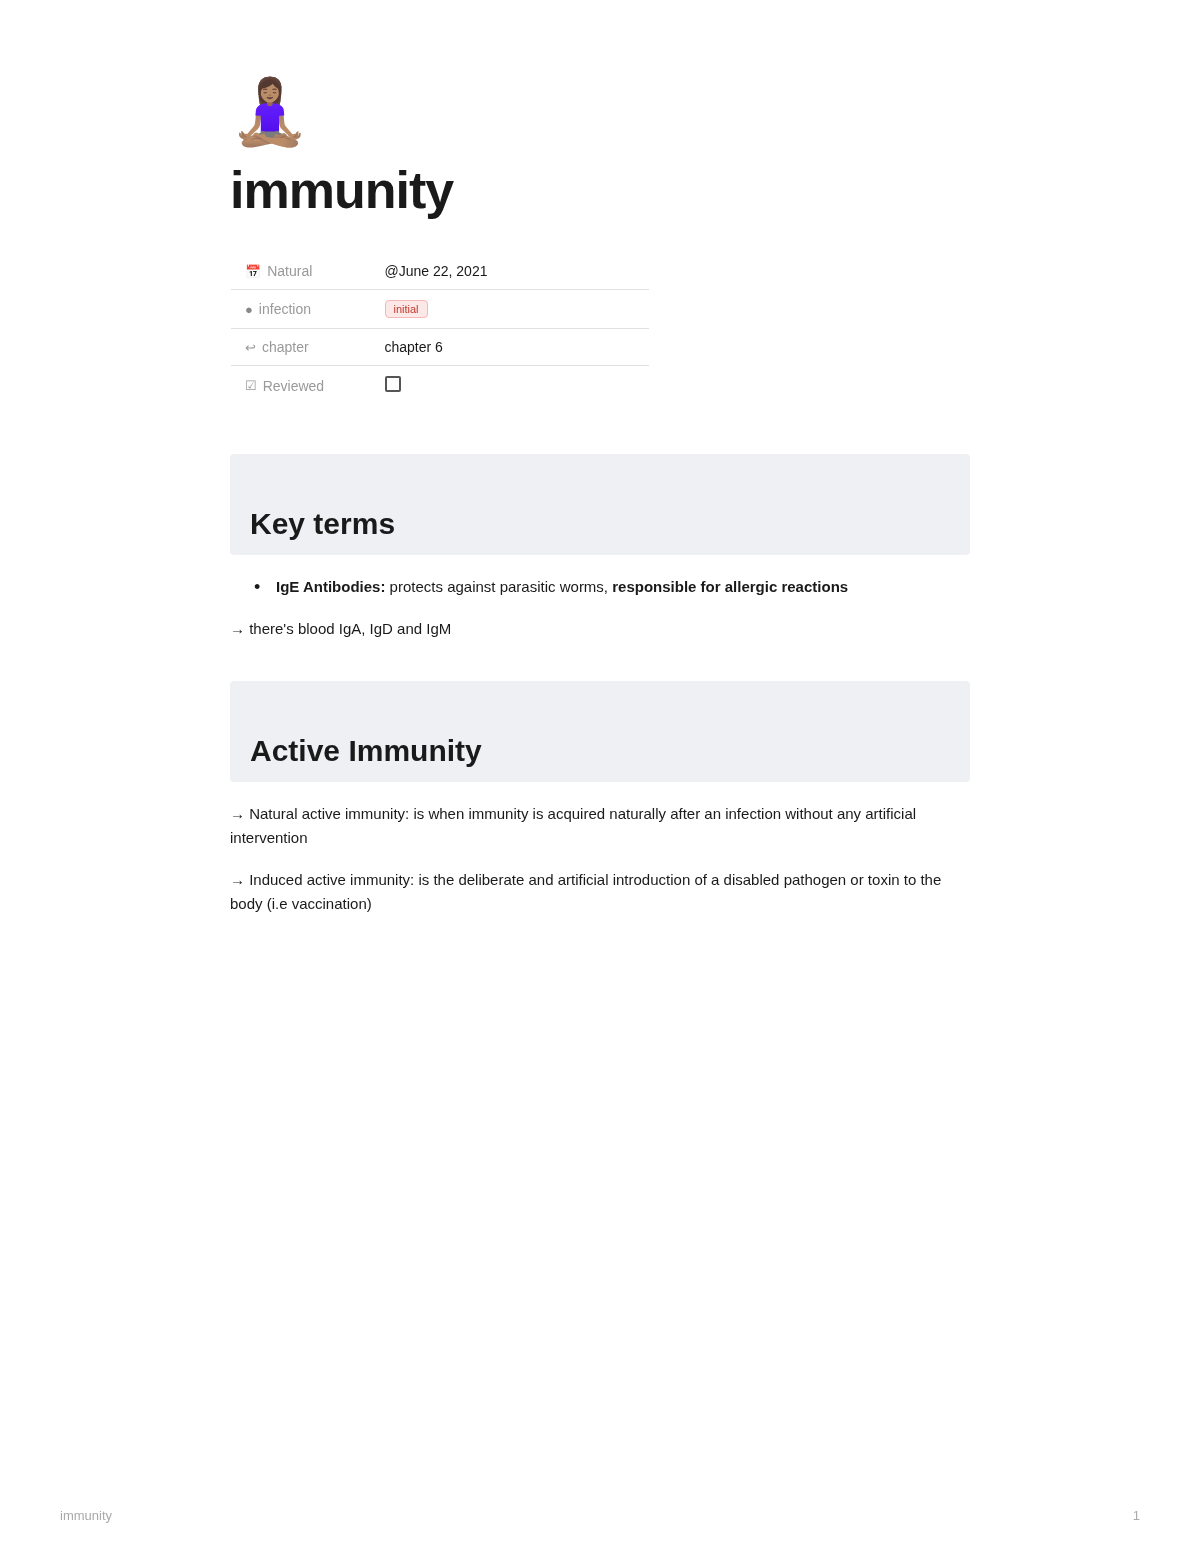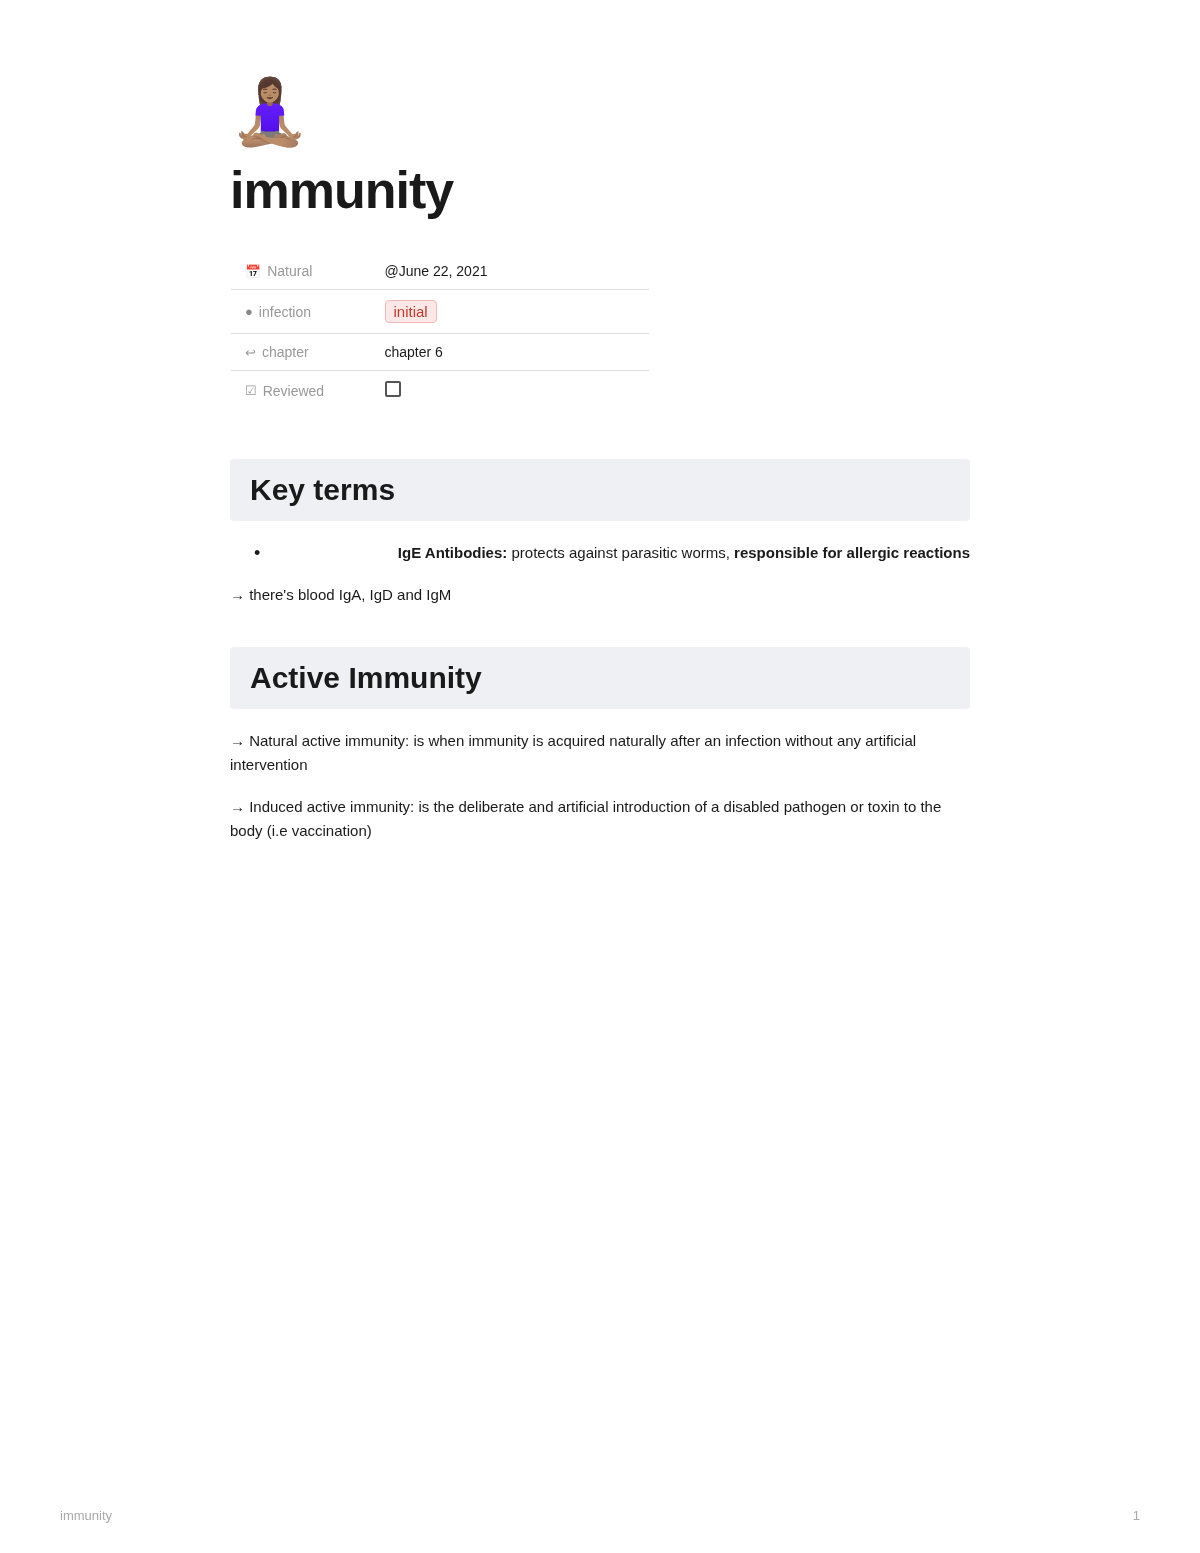--- a/index.html
+++ b/index.html
@@ -79,21 +79,21 @@
       color: #1a1a1a;
       font-size: 14px;
     }
 
     .tag-initial {
       background: #fde8e8;
       color: #c0392b;
       border: 1px solid #f5b7b7;
       border-radius: 4px;
       padding: 2px 8px;
-      font-size: 15px;
+      font-size: 11px;
       font-weight: 500;
       display: inline-block;
     }
 
     .checkbox-unchecked {
       width: 16px;
       height: 16px;
       border: 2px solid #555;
       display: inline-block;
       border-radius: 2px;
@@ -105,20 +105,21 @@
       border-radius: 4px;
       padding: 14px 20px;
       margin-bottom: 20px;
       margin-top: 40px;
     }
 
     .section-title {
       font-size: 30px;
       font-weight: 800;
       color: #1a1a1a;
+      margin-top: 39px;
     }
 
     
     .content-para {
       font-size: 15px;
       line-height: 1.6;
       color: #1a1a1a;
       margin-bottom: 18px;
     }
 
@@ -128,21 +129,20 @@
       padding: 0;
       margin: 0 0 18px 24px;
     }
 
     .bullet-list li {
       font-size: 15px;
       line-height: 1.6;
       margin-bottom: 14px;
       position: relative;
       padding-left: 22px;
-      text-align: right;
     }
 
     .bullet-list li::before {
       content: "•";
       position: absolute;
       left: 0;
       top: 0;
       font-size: 18px;
       line-height: 1.4;
     }

